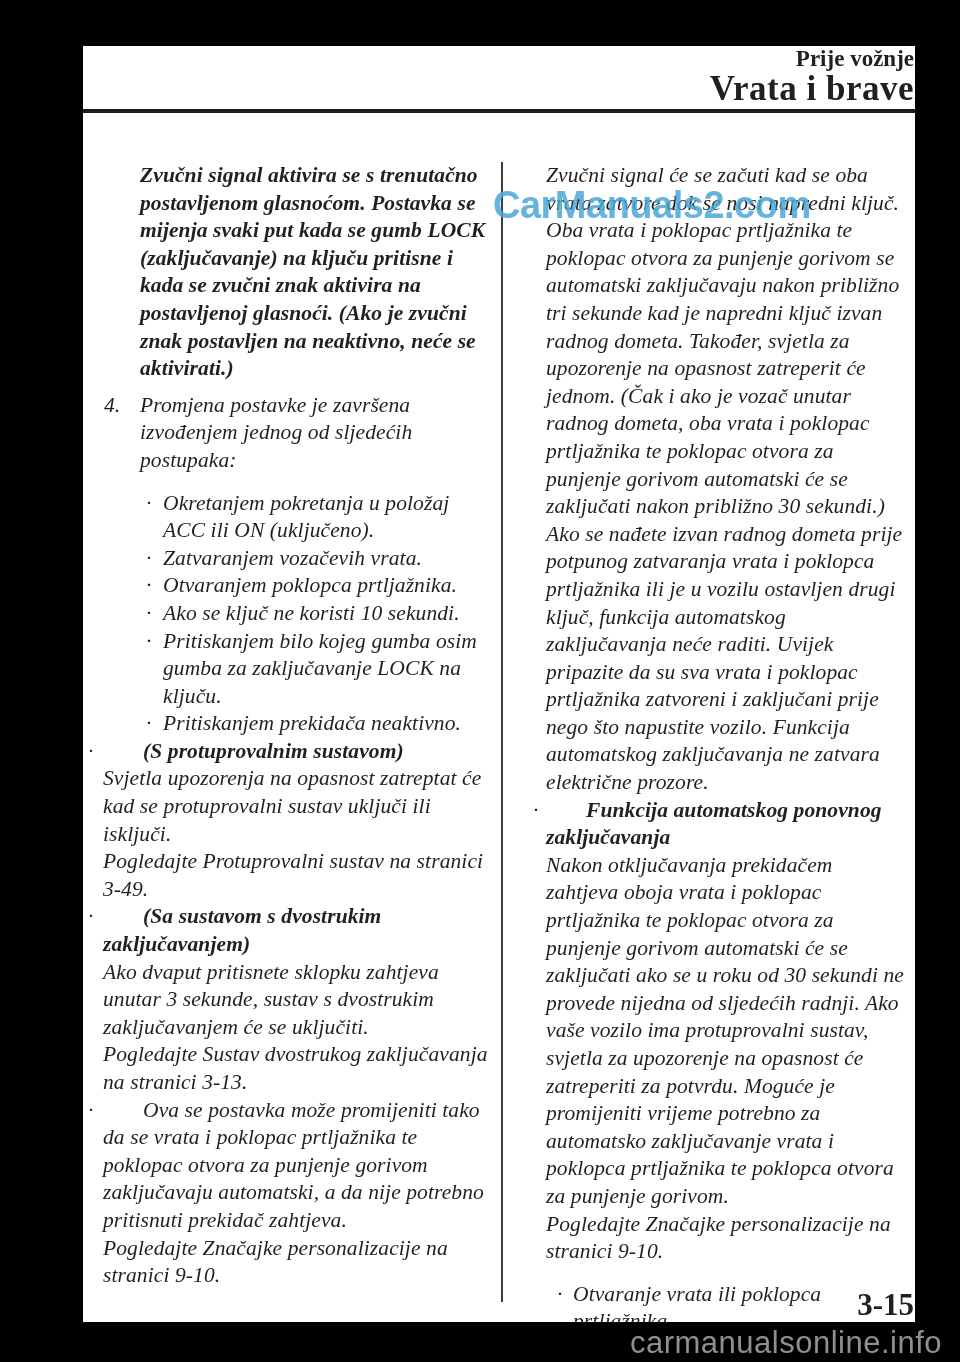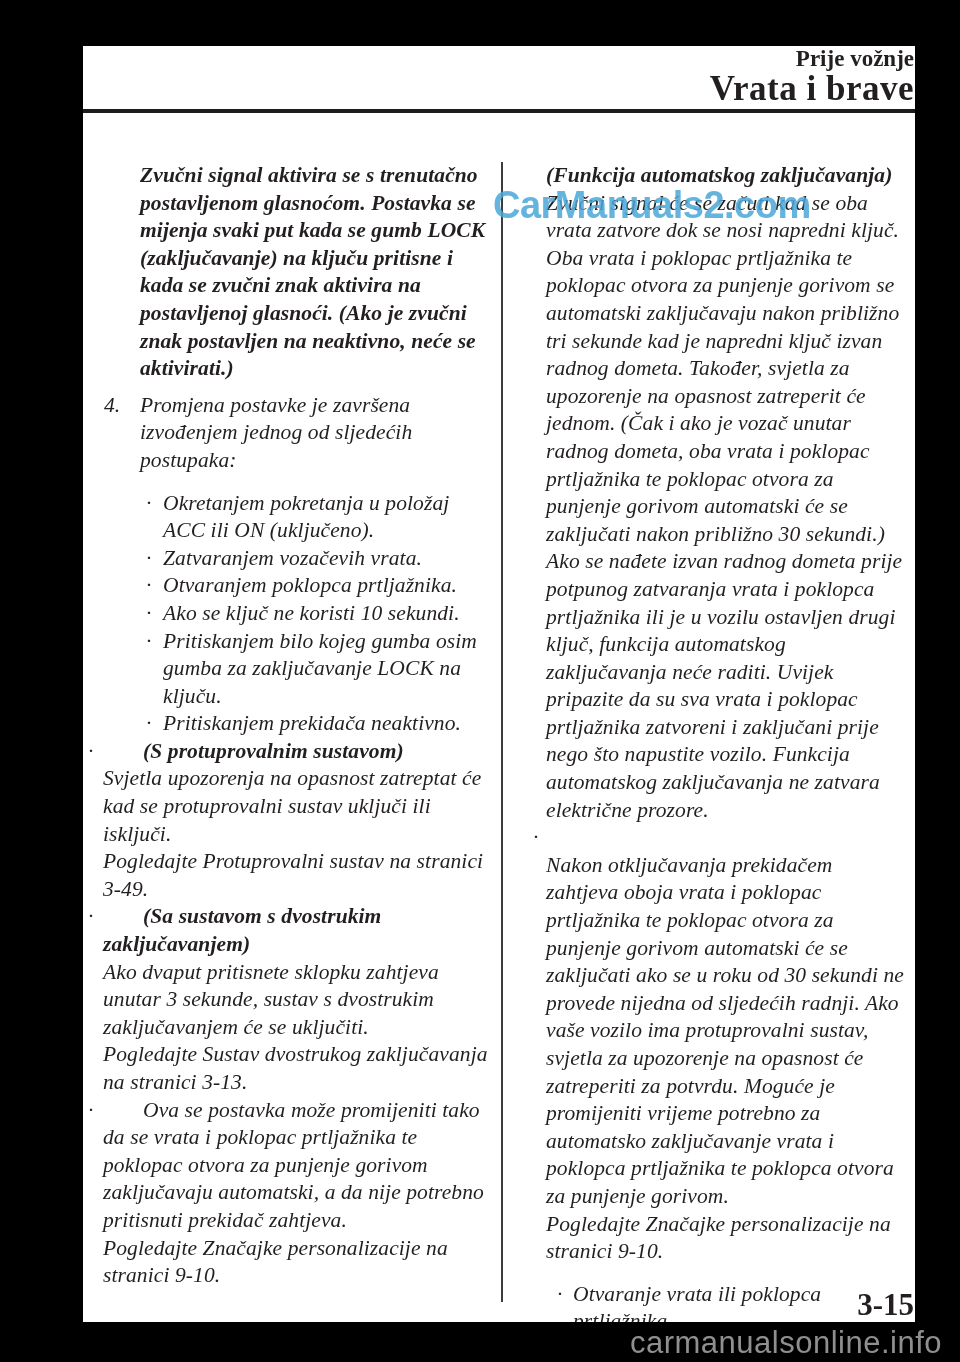--- a/index.html
+++ b/index.html
@@ -127,26 +127,25 @@
     </div>
 
     <div class="top-bullet">
       <span class="dot">·</span>
       <span><b class="bt"></b><span class="bullet-body">Ova se postavka može promijeniti tako da se vrata i poklopac prtljažnika te poklopac otvora za punjenje gorivom zaključavaju automatski, a da nije potrebno pritisnuti prekidač zahtjeva.
 Pogledajte Značajke personalizacije na stranici 9-10.</span></span>
     </div>
   </div>
 
   <div class="col col-right">
-    <div class="rc-header">(Funkcija automatskog zaključavanja)</div>
     <div class="rc-para">Zvučni signal će se začuti kad se oba vrata zatvore dok se nosi napredni ključ. Oba vrata i poklopac prtljažnika te poklopac otvora za punjenje gorivom se automatski zaključavaju nakon približno tri sekunde kad je napredni ključ izvan radnog dometa. Također, svjetla za upozorenje na opasnost zatreperit će jednom. (Čak i ako je vozač unutar radnog dometa, oba vrata i poklopac prtljažnika te poklopac otvora za punjenje gorivom automatski će se zaključati nakon približno 30 sekundi.) Ako se nađete izvan radnog dometa prije potpunog zatvaranja vrata i poklopca prtljažnika ili je u vozilu ostavljen drugi ključ, funkcija automatskog zaključavanja neće raditi. Uvijek pripazite da su sva vrata i poklopac prtljažnika zatvoreni i zaključani prije nego što napustite vozilo. Funkcija automatskog zaključavanja ne zatvara električne prozore.</div>
 
     <div class="rc-bullet">
       <span class="dot">·</span>
-      <span><span class="bullet-body">
+      <span><b class="bt">Funkcija automatskog ponovnog zaključavanja</b><span class="bullet-body">
 Nakon otključavanja prekidačem zahtjeva oboja vrata i poklopac prtljažnika te poklopac otvora za punjenje gorivom automatski će se zaključati ako se u roku od 30 sekundi ne provede nijedna od sljedećih radnji. Ako vaše vozilo ima protuprovalni sustav, svjetla za upozorenje na opasnost će zatreperiti za potvrdu. Moguće je promijeniti vrijeme potrebno za automatsko zaključavanje vrata i poklopca prtljažnika te poklopca otvora za punjenje gorivom.
 Pogledajte Značajke personalizacije na stranici 9-10.</span></span>
     </div>
 
     <div class="rc-sub">
       <span class="dot">·</span>
       <span>Otvaranje vrata ili poklopca prtljažnika.</span>
     </div>
   </div>
 

